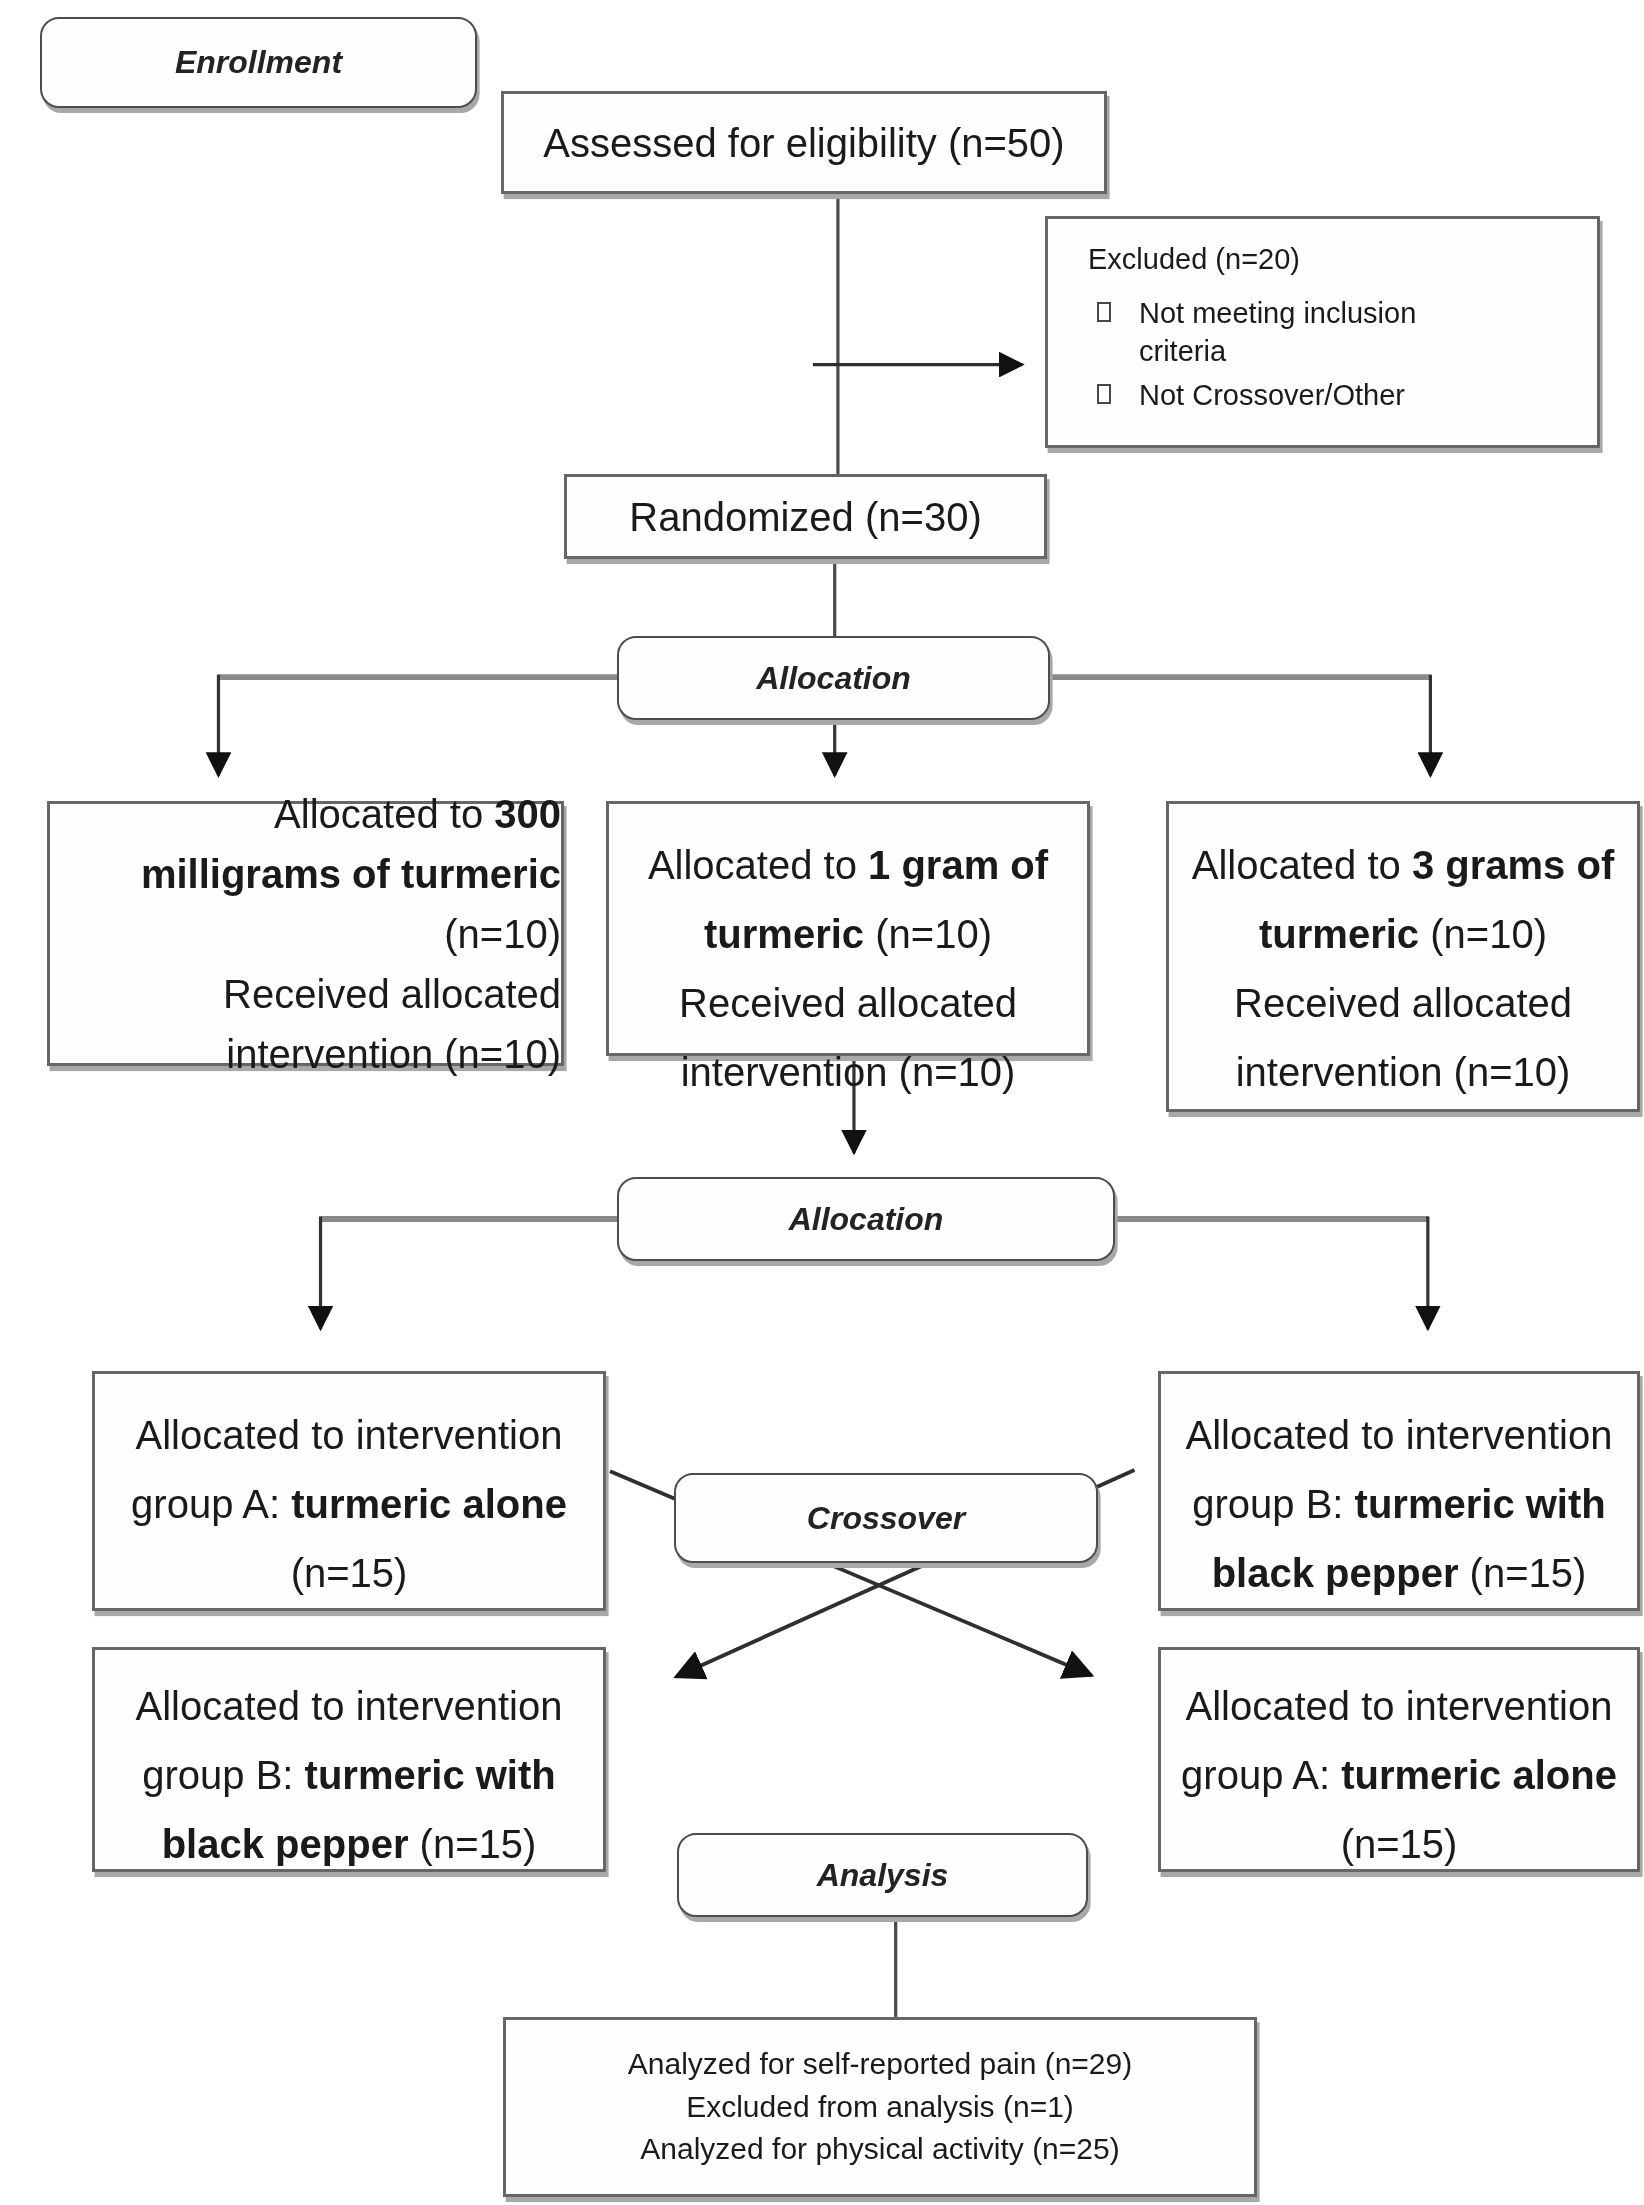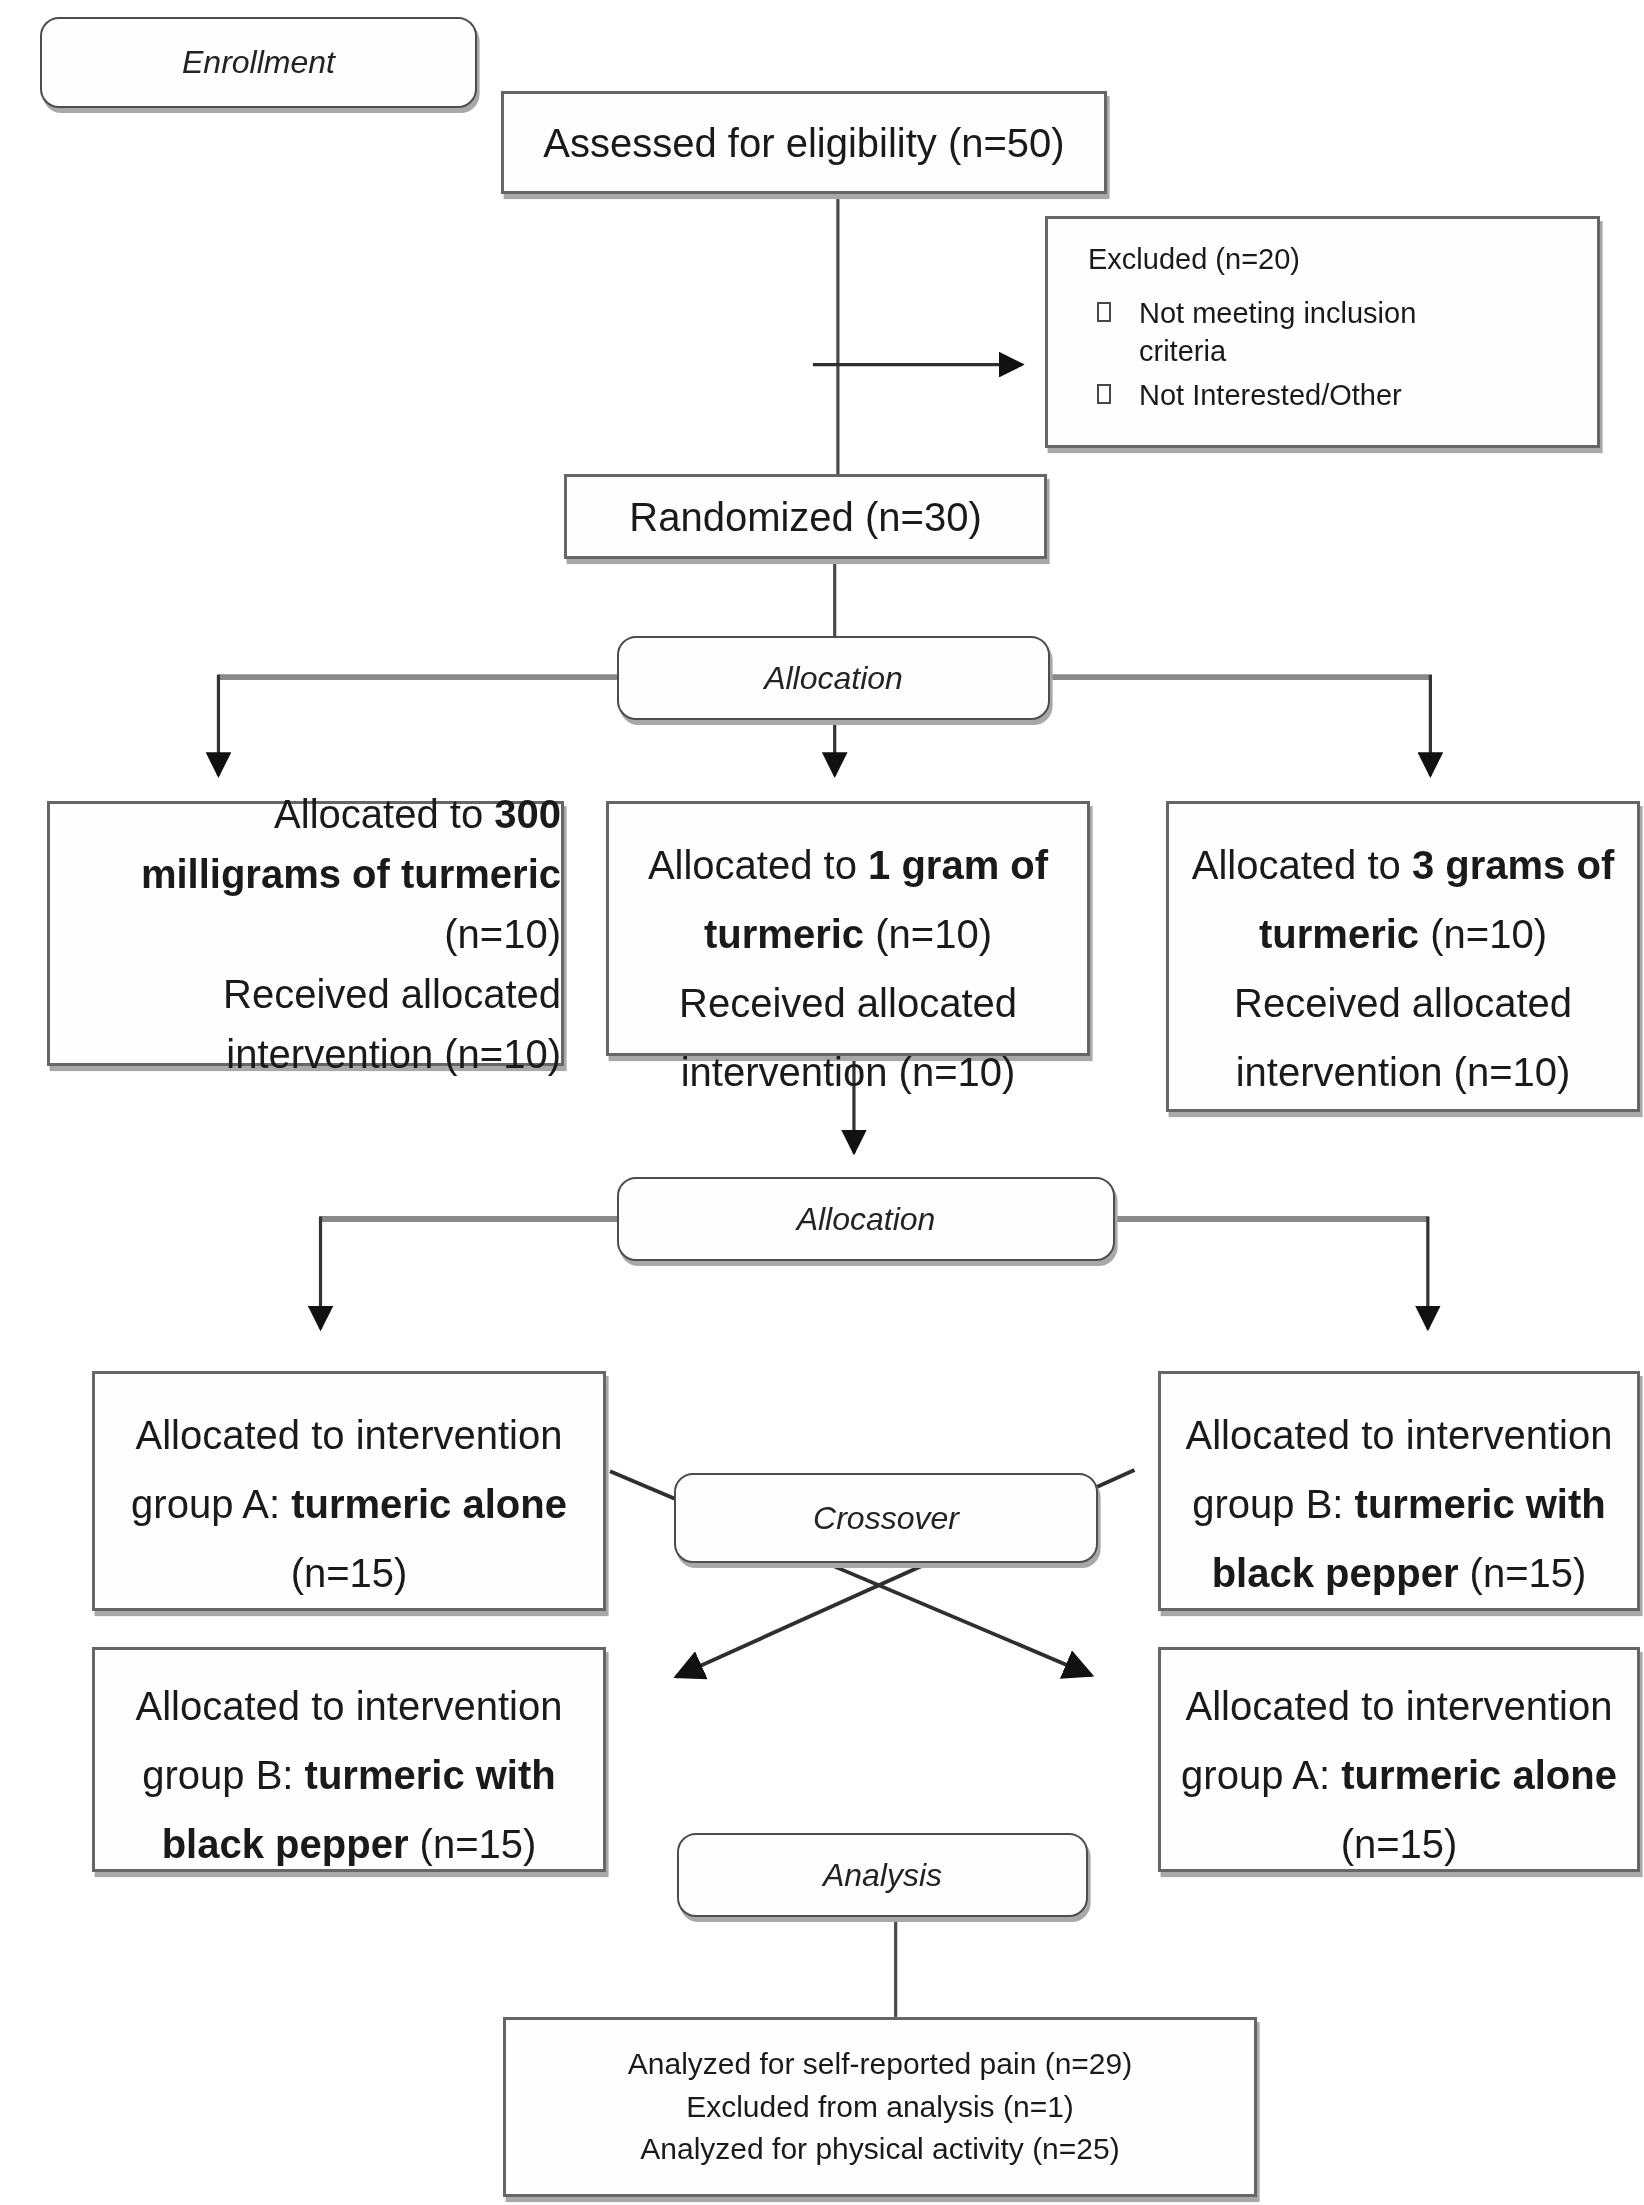--- a/index.html
+++ b/index.html
@@ -9,21 +9,21 @@
   }
   svg.connectors{position:absolute;left:0;top:0;width:1645px;height:2205px;}
   .box{
     position:absolute;background:#fefefe;border:3.2px solid #666666;
     box-shadow:2.6px 5.1px 0 #a8a8a8;
     display:flex;flex-direction:column;align-items:center;justify-content:center;
     text-align:center;font-size:40px;line-height:1.5;box-sizing:border-box;
   }
   .rbox{
     border-radius:19px;border:2.6px solid #4d4d4d;font-size:32px;font-style:italic;
-    color:#232323;line-height:1.2;
+    color:#232323;line-height:1.2;font-weight:bold;
   }
   .pad-top{justify-content:flex-start;padding-top:31px;gap:9px;}
   .excluded{
     align-items:flex-start;justify-content:flex-start;text-align:left;
     padding:22px 16.7px 0 40px;font-size:29px;line-height:1.3;
   }
   .excluded .title{margin-bottom:10.3px;}
   .bullet-row{display:flex;align-items:flex-start;margin-top:6.4px;}
   .bullet-icon{
     width:14px;height:20.5px;border:2.6px solid #46464e;flex:none;
@@ -82,21 +82,21 @@
 
   <div class="box excluded" style="left:1045px;top:216px;width:555px;height:232px;">
     <div class="title">Excluded (n=20)</div>
     <div>
         <div class="bullet-row">
           <span class="bullet-icon"></span>
           <span class="bullet-text">Not meeting inclusion criteria</span>
         </div>
         <div class="bullet-row">
           <span class="bullet-icon"></span>
-          <span class="bullet-text">Not Interested/Other</span>
+          <span class="bullet-text">Not Crossover/Other</span>
         </div>
       </div>
   </div>
 
   <div class="box" style="left:564px;top:474px;width:483px;height:85px;">
     <span>Randomized (n=30)</span>
   </div>
 
   <div class="box rbox" style="left:617px;top:636px;width:433px;height:84px;">
     <span>Allocation</span>

